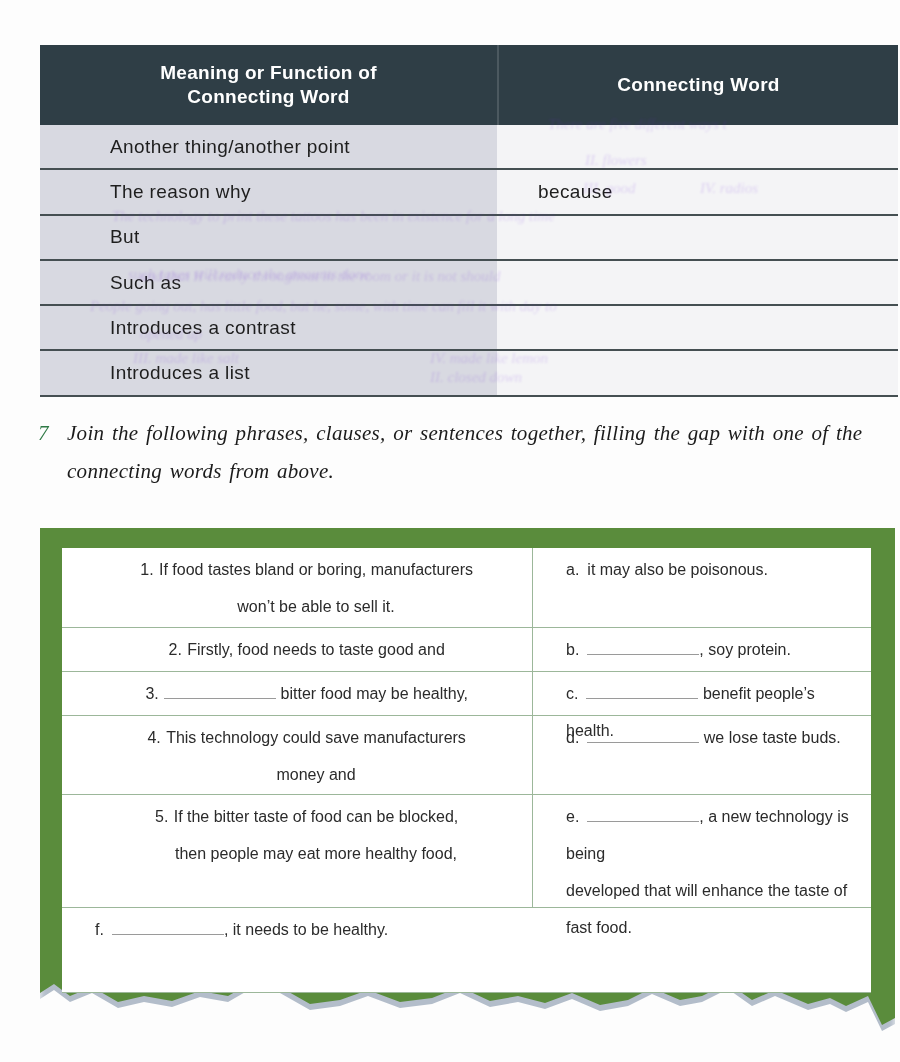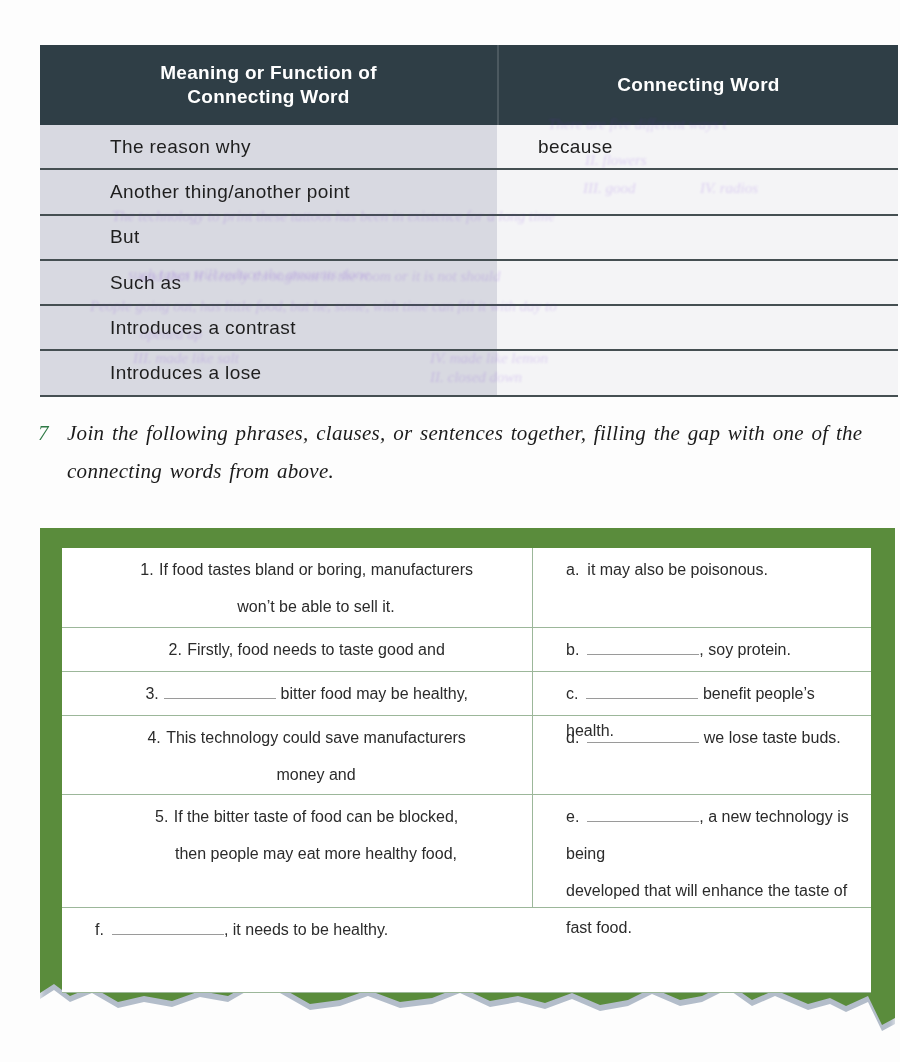--- a/index.html
+++ b/index.html
@@ -64,46 +64,46 @@
 <body>
 
 <div class="ct-table">
   <div class="ct-header">
     <div class="ct-h ct-h1">Meaning or Function of
 Connecting Word</div>
     <div class="ct-h ct-h2">Connecting Word</div>
   </div>
   <div>
   <div class="ct-row">
-    <div class="ct-cell ct-meaning">The reason why</div>
-    <div class="ct-cell ct-word">because</div>
+    <div class="ct-cell ct-meaning">Another thing/another point</div>
+    <div class="ct-cell ct-word"></div>
   </div>
 
   <div class="ct-row">
-    <div class="ct-cell ct-meaning">Another thing/another point</div>
-    <div class="ct-cell ct-word"></div>
+    <div class="ct-cell ct-meaning">The reason why</div>
+    <div class="ct-cell ct-word">because</div>
   </div>
 
   <div class="ct-row">
     <div class="ct-cell ct-meaning">But</div>
     <div class="ct-cell ct-word"></div>
   </div>
 
   <div class="ct-row">
     <div class="ct-cell ct-meaning">Such as</div>
     <div class="ct-cell ct-word"></div>
   </div>
 
   <div class="ct-row">
     <div class="ct-cell ct-meaning">Introduces a contrast</div>
     <div class="ct-cell ct-word"></div>
   </div>
 
   <div class="ct-row">
-    <div class="ct-cell ct-meaning">Introduces a lose</div>
+    <div class="ct-cell ct-meaning">Introduces a list</div>
     <div class="ct-cell ct-word"></div>
   </div>
 </div>
 </div>
 
 <div>
   <span class="bt" style="left: 548px; top: 116px;">There are five different ways t</span>
 
   <span class="bt" style="left: 585px; top: 152px;">II. flowers</span>
 

